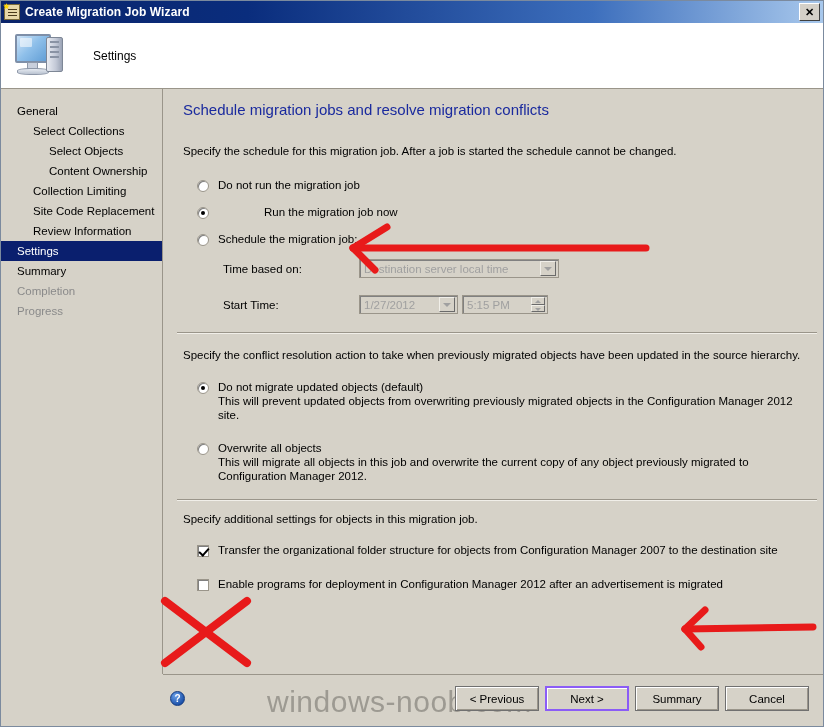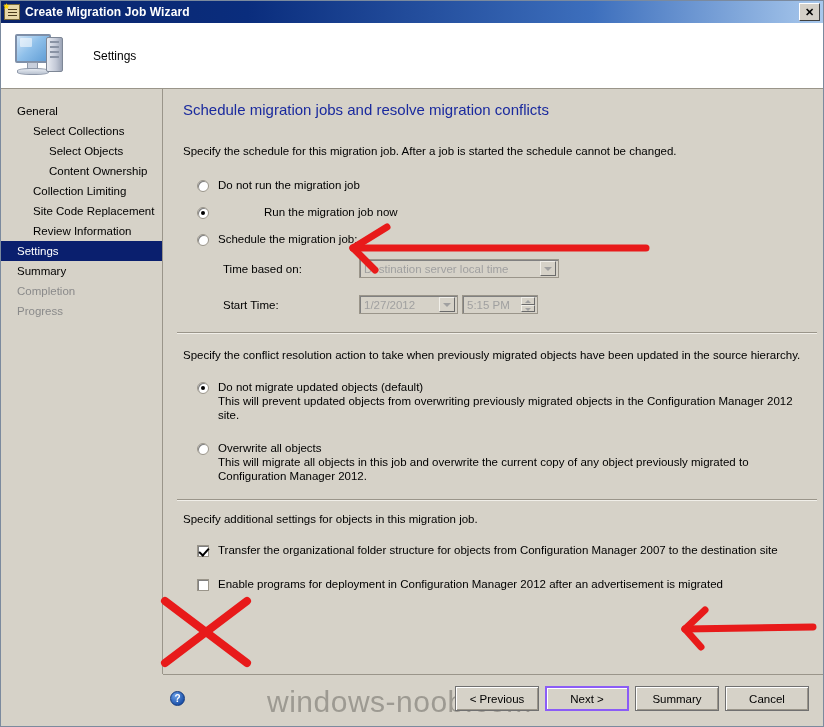--- a/index.html
+++ b/index.html
@@ -399,21 +399,21 @@
           <div class="val">Destination server local time</div>
           <div class="arrow"></div>
         </div>
       </div>
       <div class="field-row" style="margin-top:17px;">
         <div class="field-label">Start Time:</div>
         <div class="combo" style="width:99px;">
           <div class="val">1/27/2012</div>
           <div class="arrow"></div>
         </div>
-        <div class="combo" style="width:76px; margin-left:4px;">
+        <div class="combo" style="width:86px; margin-left:4px;">
           <div class="val">5:15 PM</div>
           <div class="spin">
               <i></i>
               <i></i>
             </div>
         </div>
       </div>
 
       <div class="sep" style="margin-top:18px;"></div>
 

